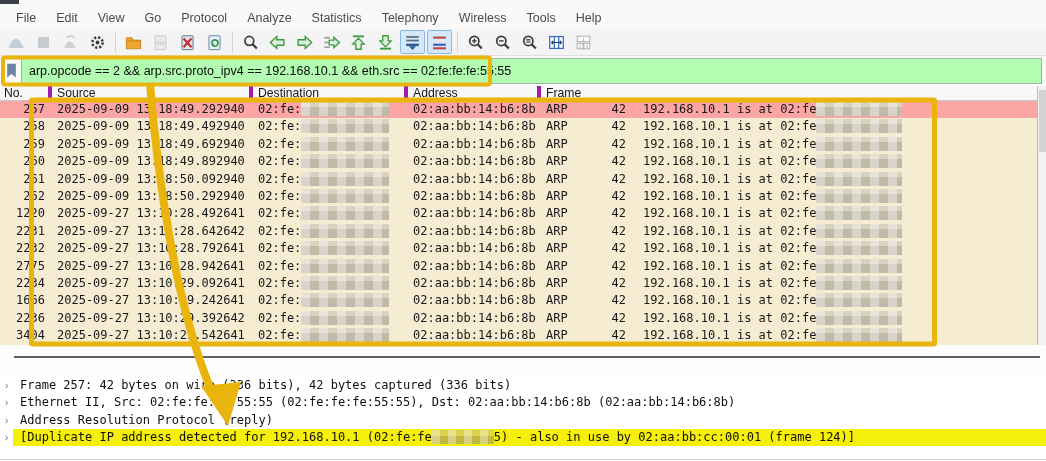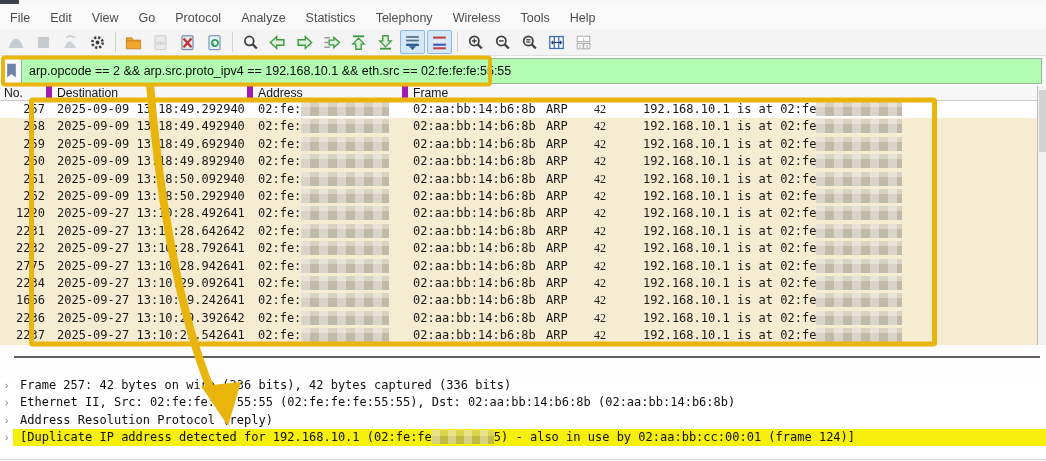--- a/index.html
+++ b/index.html
@@ -7,21 +7,21 @@
   body {
     position: relative; background:#ffffff; overflow:hidden;
     font-family:"Liberation Sans", sans-serif;
   }
   
   .top-strip { position:absolute; left:0; top:0; width:1046px; height:6px; background:#f7f7f7; }
   .dark-sliver { position:absolute; left:0; top:0; width:19px; height:4px; background:#3b404b; }
 
   
   .menubar { position:absolute; left:0; top:6px; width:1046px; height:23px;
-    background:#f9f9f9; display:flex; align-items:center; }
+    background:#f9f9f9; display:flex; align-items:center; padding-left:6px; }
   .mi { font-size:12.5px; color:#4c4c4c; padding:2px 10px; cursor:default; }
 
   
   .toolbar { position:absolute; left:0; top:29px; width:1046px; height:27px;
     background:#f4f4f4; border-bottom:1px solid #e0e0e0;
     display:flex; align-items:center; padding-left:3px; }
   .tb-btn { width:25px; height:24px; display:flex; align-items:center; justify-content:center;
     border:1px solid transparent; border-radius:2px; margin:0 1px; }
   .tb-btn svg { width:19px; height:19px; }
   .tb-btn.dis { opacity:.5; }
@@ -35,35 +35,35 @@
   .filter-input { position:absolute; left:21px; top:2px; width:1021px; height:26px;
     background:#b2fdb2; border:1px solid #9fb59f; color:#0a0a0a;
     font-size:12.5px; line-height:24px; padding-left:7px;
     white-space:nowrap; overflow:hidden; }
 
   
   .pkt-header { position:absolute; left:0; top:86px; width:1037px; height:15px;
     background:#f7f7f7; border-bottom:1px solid #c9c9c9;
     display:grid; grid-template-columns:52px 201px 155px 133px 53px 44px auto;
     font-size:12.2px; color:#151515; line-height:14px; }
-  .hc { padding-left:5px; border-right:6px solid #a21caf; overflow:hidden; white-space:nowrap; }
+  .hc { padding-left:5px; border-right:4px solid #a21caf; overflow:hidden; white-space:nowrap; }
   .hc:first-child { padding-left:4px; }
   .hc:last-child { border-right:none; }
 
   
   .pkt-list { position:absolute; left:0; top:101px; width:1037px; height:244px;
     background:#f5ecd2; overflow:hidden; }
   .prow { display:grid; grid-template-columns:52px 201px 155px 133px 53px 44px auto;
     height:17.4px; line-height:17.4px;
     font-family:"DejaVu Sans Mono","Liberation Mono",monospace; font-size:12px; color:#181818;
     white-space:nowrap; }
-  .prow.selrow { background:#ffffff; }
+  .prow.selrow { background:#fca5a5; }
   .c-no { text-align:right; padding-right:7px; }
   .c-time,.c-src,.c-dst,.c-proto,.c-info { padding-left:5px; }
-  .c-len { padding-right:12px;font-family:Liberation Serif, serif; }
+  .c-len { text-align:right; padding-right:12px; }
   .cell { overflow:hidden; }
 
   
   .px { display:inline-block; width:88px; height:14px; vertical-align:-3px;
     background-color:#d9d2c0;
     background-image:
       repeating-linear-gradient(90deg, rgba(255,255,255,.38) 0 9px, rgba(0,0,0,0) 9px 18px),
       repeating-linear-gradient(0deg, rgba(110,100,82,.22) 0 9px, rgba(0,0,0,0) 9px 18px);
   }
   .px.info-px { width:86px; }
@@ -265,20 +265,21 @@
   <div class="bookmark-btn">
     <svg viewBox="0 0 18 24" width="13" height="18">
       <path d="M3 2 h12 v19 l-6 -5 -6 5 Z" fill="#6e84a6"></path>
     </svg>
   </div>
   <div class="filter-input">arp.opcode == 2 &amp;&amp; arp.src.proto_ipv4 == 192.168.10.1 &amp;&amp; eth.src == 02:fe:fe:fe:55:55</div>
 </div>
 
 <div class="pkt-header">
     <div class="hc">No.</div>
+    <div class="hc">Source</div>
     <div class="hc">Destination</div>
     <div class="hc">Address</div>
     <div class="hc">Frame</div>
   </div>
 
 <div class="pkt-list">
     <div class="prow selrow">
       <div class="cell c-no">257</div>
       <div class="cell c-time">2025-09-09 13:18:49.292940</div>
       <div class="cell c-src"><span>02:fe:</span><span class="px"></span></div>
@@ -389,21 +390,21 @@
     <div class="prow">
       <div class="cell c-no">2236</div>
       <div class="cell c-time">2025-09-27 13:10:29.392642</div>
       <div class="cell c-src"><span>02:fe:</span><span class="px"></span></div>
       <div class="cell c-dst">02:aa:bb:14:b6:8b</div>
       <div class="cell c-proto">ARP</div>
       <div class="cell c-len">42</div>
       <div class="cell c-info"><span>192.168.10.1 is at 02:fe</span><span class="px info-px"></span></div>
     </div>
     <div class="prow">
-      <div class="cell c-no">2237</div>
+      <div class="cell c-no">3404</div>
       <div class="cell c-time">2025-09-27 13:10:29.542641</div>
       <div class="cell c-src"><span>02:fe:</span><span class="px"></span></div>
       <div class="cell c-dst">02:aa:bb:14:b6:8b</div>
       <div class="cell c-proto">ARP</div>
       <div class="cell c-len">42</div>
       <div class="cell c-info"><span>192.168.10.1 is at 02:fe</span><span class="px info-px"></span></div>
     </div>
   </div>
 
 <div class="vscroll">

